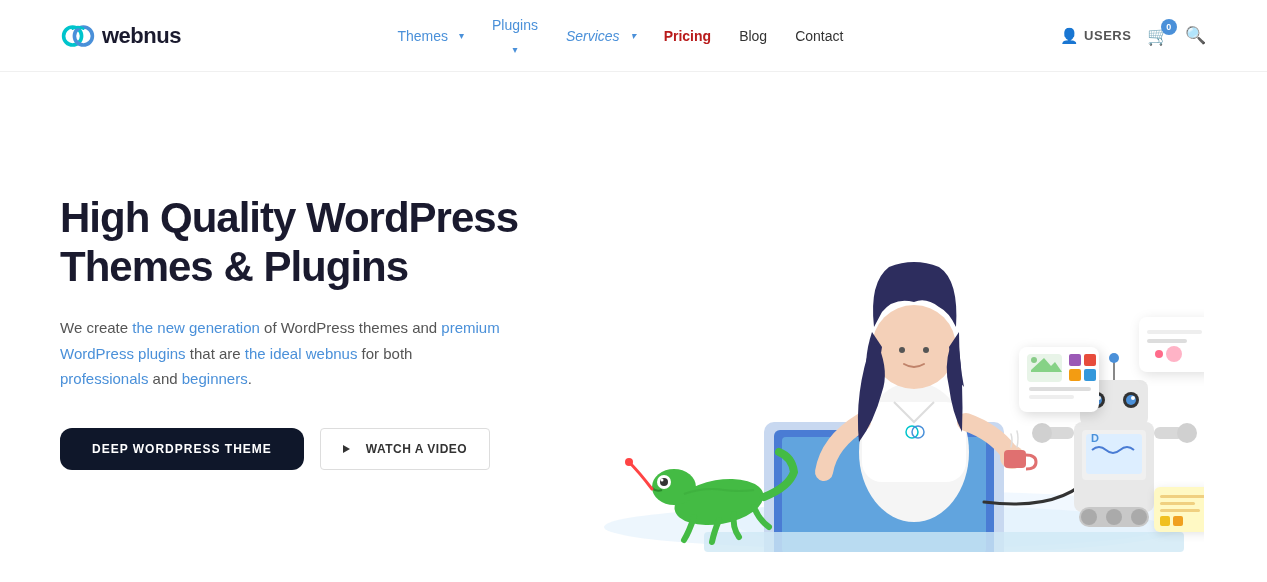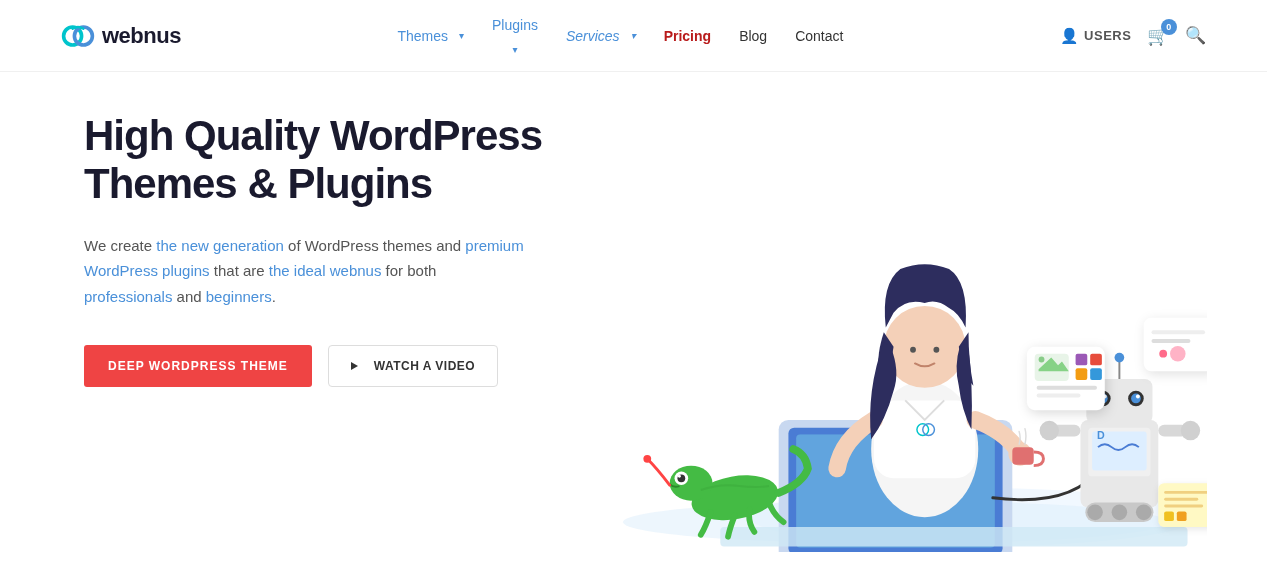--- a/index.html
+++ b/index.html
@@ -105,26 +105,25 @@
       font-size: 17px;
       color: #555;
       cursor: pointer;
       background: none;
       border: none;
     }
 
     
     .hero {
       display: flex;
-      align-items: flex-start;
+      align-items: center;
       padding: 40px 60px 20px 60px;
       min-height: 500px;
       position: relative;
       overflow: hidden;
-      margin-left: 24px;
     }
     .hero-content {
       flex: 0 0 500px;
       max-width: 500px;
       z-index: 2;
     }
     .hero-title {
       font-size: 42px;
       font-weight: 800;
       color: #1a1a2e;
@@ -141,28 +140,28 @@
     }
     .hero-desc .highlight {
       color: #4a90d9;
     }
     .hero-buttons {
       display: flex;
       align-items: center;
       gap: 16px;
     }
     .btn-primary {
-      background: #ef4444;
+      background: #0f172a;
       color: #fff;
       font-size: 12px;
       font-weight: 700;
       letter-spacing: 1px;
-      padding: 14px 24px;
+      padding: 14px 32px;
       border: none;
-      border-radius: 3px;
+      border-radius: 12px;
       cursor: pointer;
       text-transform: uppercase;
       white-space: nowrap;
     }
     .btn-secondary {
       display: flex;
       align-items: center;
       gap: 16px;
       background: #fff;
       color: #333;

